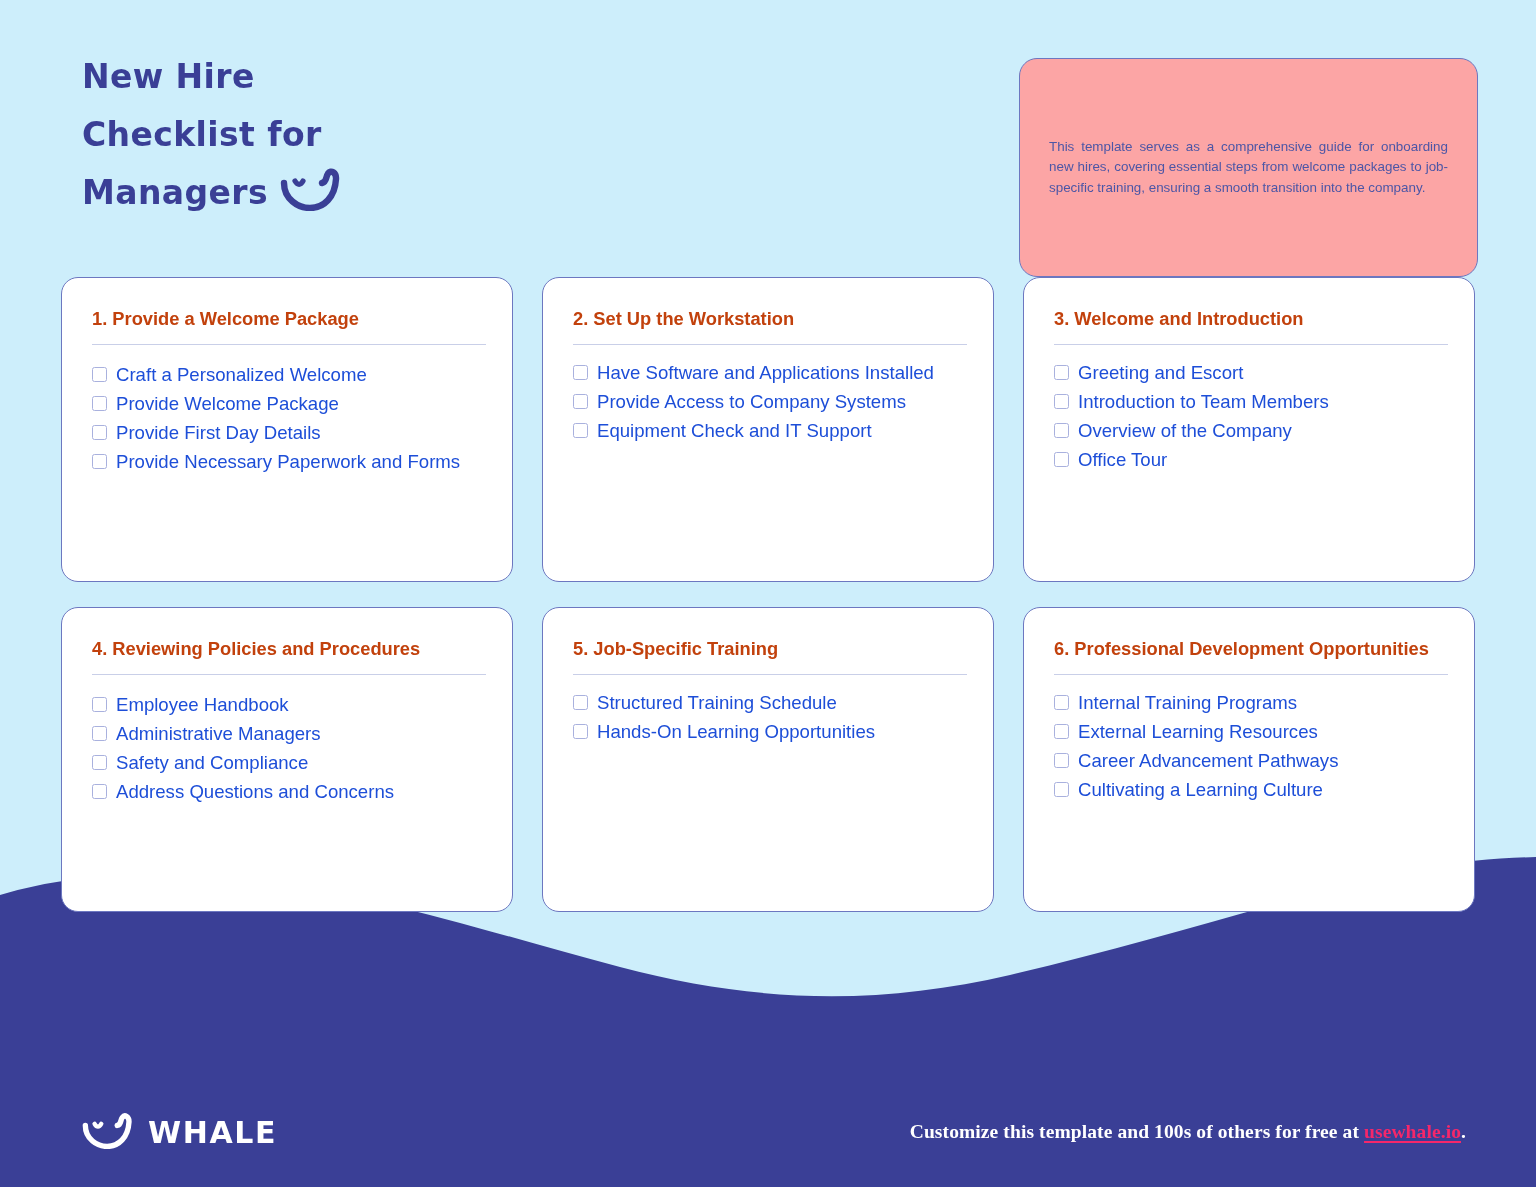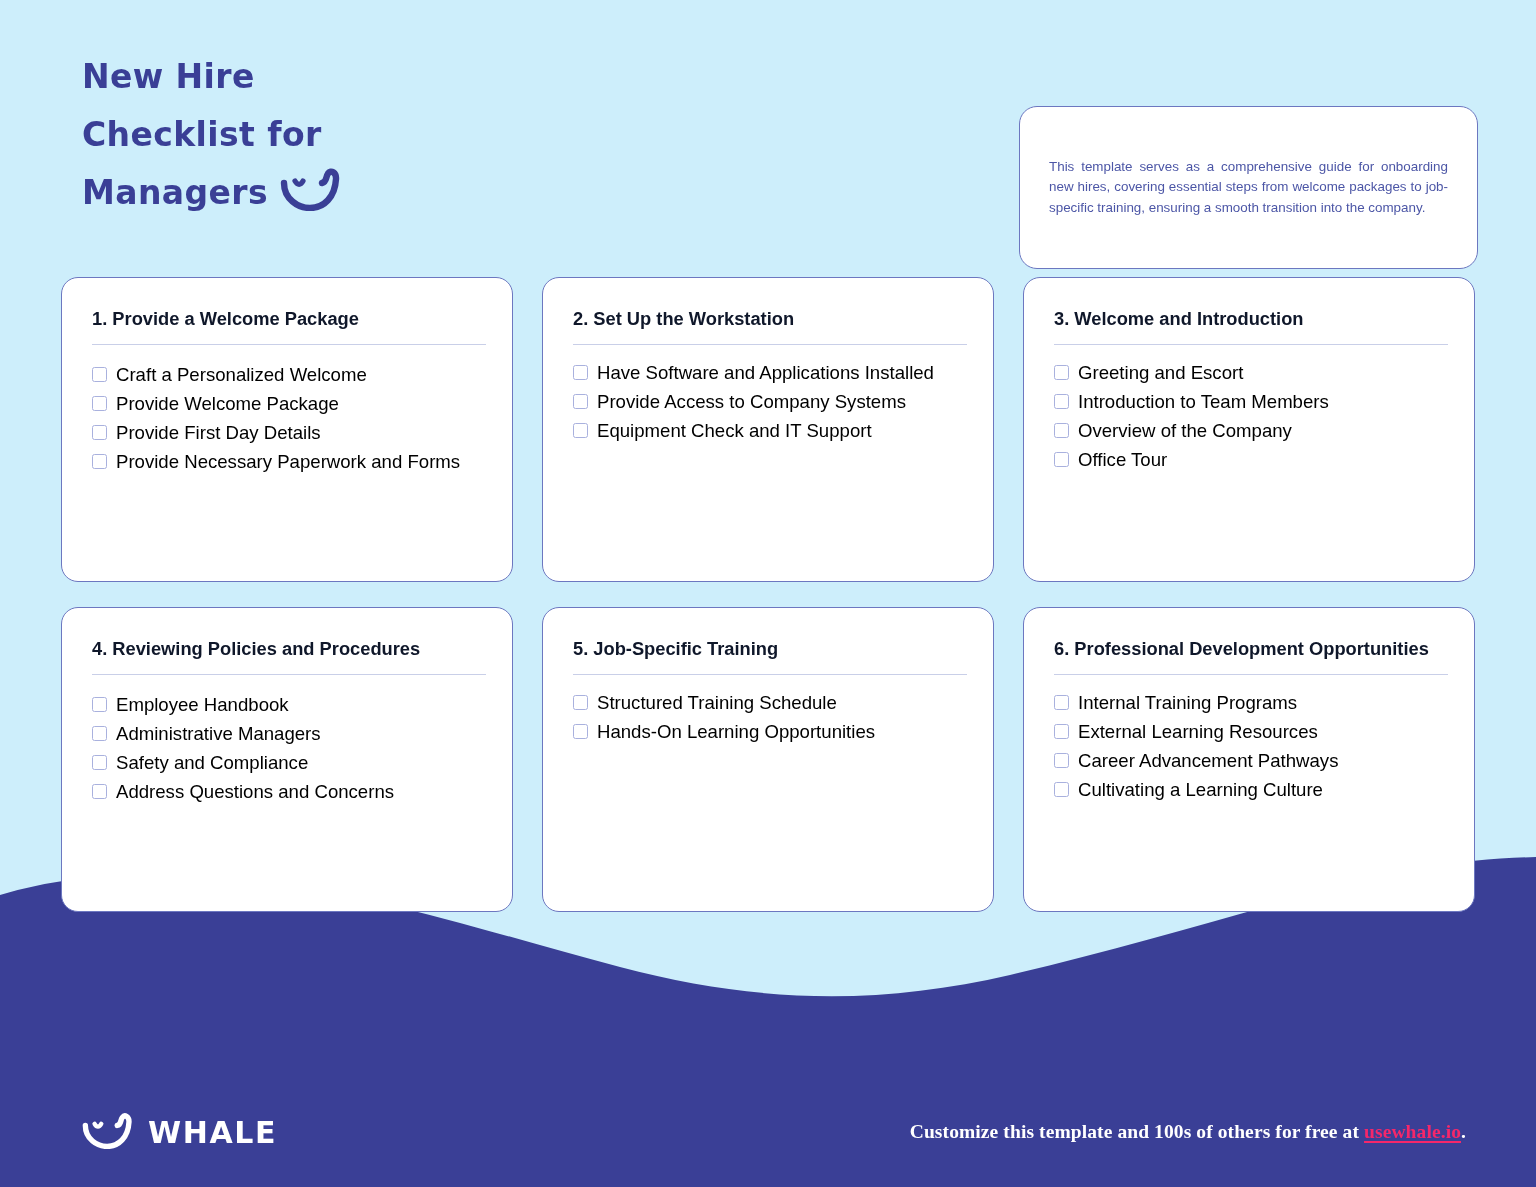--- a/index.html
+++ b/index.html
@@ -46,29 +46,28 @@
     display: inline-block;
     vertical-align: -7px;
     margin-left: 12px;
   }
 
   #intro-card {
     position: absolute;
     left: 1019px;
     top: 58px;
     width: 459px;
-    height: 163px;
+    height: 219px;
     z-index: 3;
-    background: #ffffff;
+    background: #fca5a5;
     border: 1.4px solid #6c77c0;
     border-radius: 18px;
     display: flex;
     align-items: center;
     padding: 0 29px;
-    margin-top: 48px;
   }
   #intro-card p {
     font-size: 13.4px;
     line-height: 20.6px;
     color: #4c56a6;
     text-align: justify;
     text-justify: inter-word;
   }
 
   
@@ -90,40 +89,40 @@
     background: #ffffff;
     border: 1.4px solid #6c77c0;
     border-radius: 17px;
     padding: 26px 26px 0 30px;
   }
 
   .card-heading {
     font-size: 18.3px;
     font-weight: 700;
     line-height: 30px;
-    color: #0f172a;
+    color: #c2410c;
     padding-left: 23px;
     text-indent: -23px;
     margin-bottom: 10px;
   }
 
   .card-divider {
     height: 1.2px;
     background: #c9cfe8;
     margin-bottom: 15px;
   }
 
   .card-items { list-style: none; }
 
   .card-item {
     display: flex;
     align-items: flex-start;
     font-size: 18.6px;
     line-height: 29px;
-    color: #000000;
+    color: #1d4ed8;
   }
 
   .checkbox {
     flex: 0 0 auto;
     width: 15px;
     height: 15px;
     margin-top: 7px;
     margin-right: 9px;
     border: 1.4px solid #a9b1de;
     border-radius: 2.5px;

